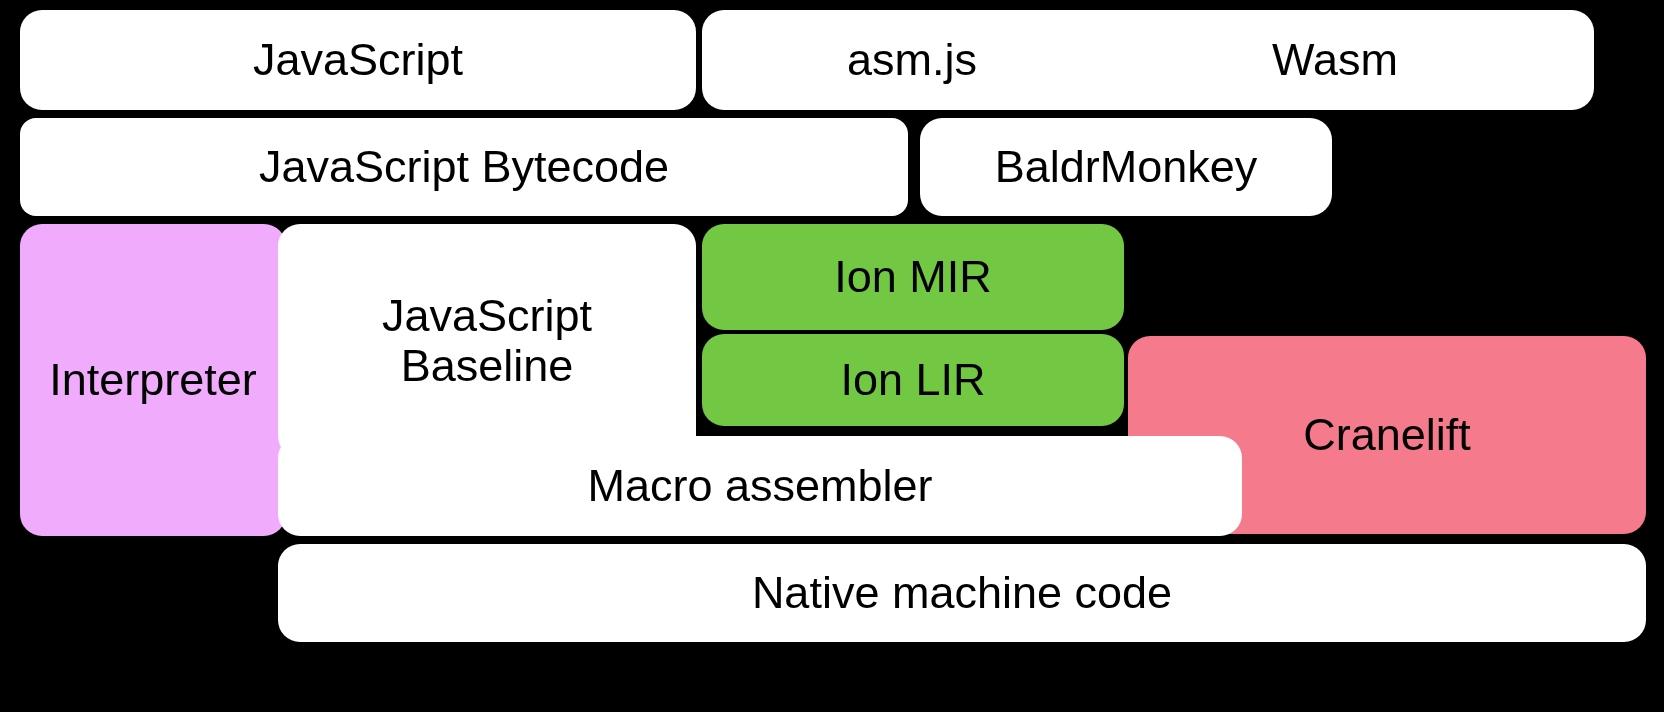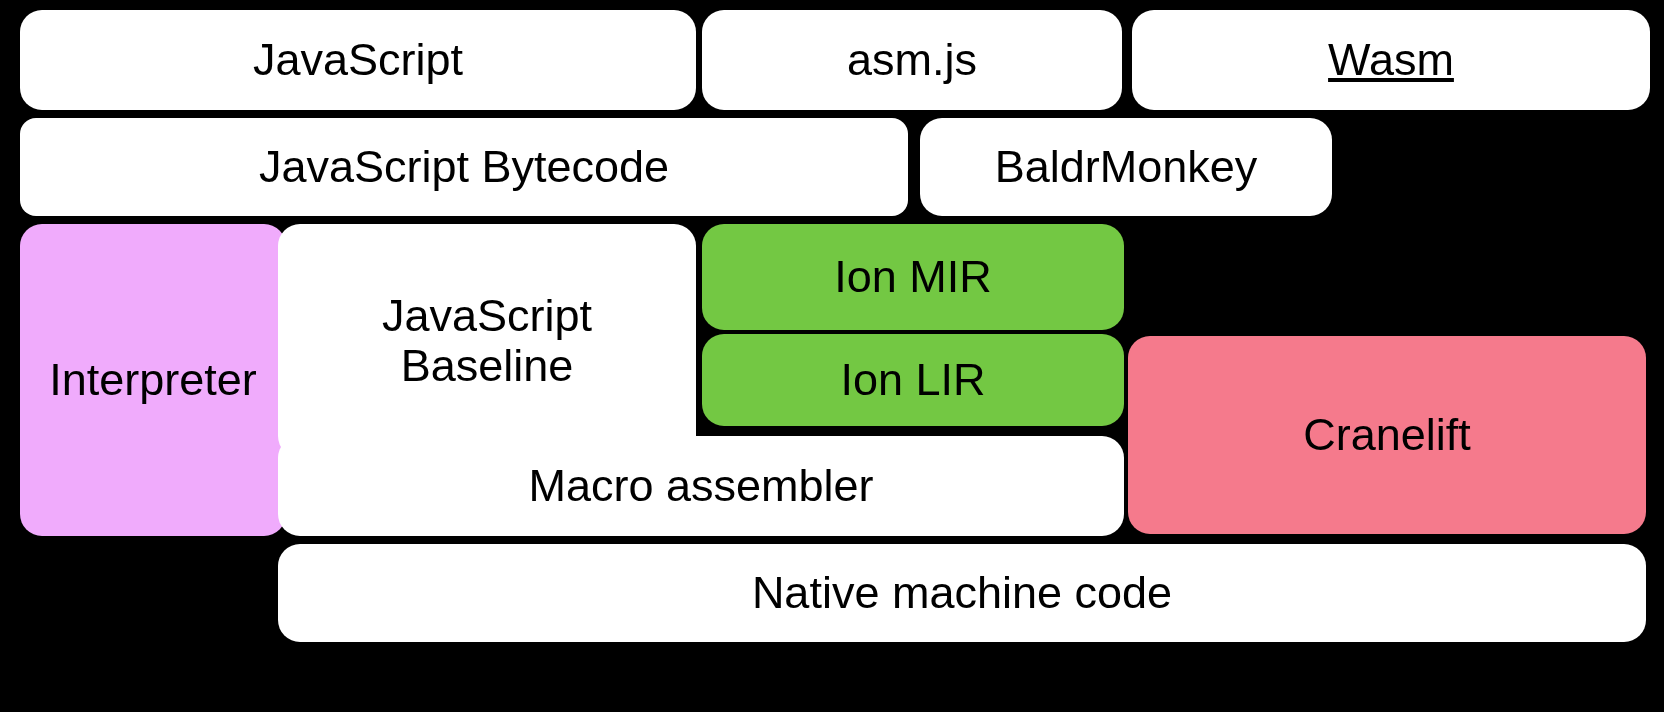--- a/index.html
+++ b/index.html
@@ -40,24 +40,24 @@
   .fill-grey    { background: #f0abfc; }
   .fill-green   { background: #73C843; }
   .fill-pink    { background: #F57A8C; }
 </style>
 </head>
 <body>
 
 <div id="stack" style="background: rgb(0, 0, 0);">
     <div class="node fill-white" style="left: 20px; top: 10px; width: 676px; height: 100px;">JavaScript</div>
     <div class="node fill-white" style="left: 702px; top: 10px; width: 420px; height: 100px; text-align: right;">asm.js</div>
-    <div class="node fill-white" style="left: 1132px; top: 10px; width: 518px; height: 100px; text-decoration: underline;">Wasm</div>
+    <div class="node fill-white" style="left: 1076px; top: 10px; width: 518px; height: 100px;">Wasm</div>
     <div class="node fill-white" style="left: 20px; top: 118px; width: 888px; height: 98px; border-radius: 16px;">JavaScript Bytecode</div>
     <div class="node fill-white" style="left: 920px; top: 118px; width: 412px; height: 98px;">BaldrMonkey</div>
     <div class="node fill-grey" style="left: 20px; top: 224px; width: 266px; height: 312px;">Interpreter</div>
     <div class="node fill-white" style="left: 278px; top: 224px; width: 418px; height: 234px;">JavaScript
 Baseline</div>
     <div class="node fill-green" style="left: 702px; top: 224px; width: 422px; height: 106px;">Ion MIR</div>
     <div class="node fill-green" style="left: 702px; top: 334px; width: 422px; height: 92px;">Ion LIR</div>
     <div class="node fill-pink" style="left: 1128px; top: 336px; width: 518px; height: 198px;">Cranelift</div>
-    <div class="node fill-white" style="left: 278px; top: 436px; width: 846px; height: 100px;">Macro assembler</div>
+    <div class="node fill-white" style="left: 278px; top: 436px; width: 964px; height: 100px;">Macro assembler</div>
     <div class="node fill-white" style="left: 278px; top: 544px; width: 1368px; height: 98px; text-align: center;">Native machine code</div>
   </div>
 
 </body></html>

